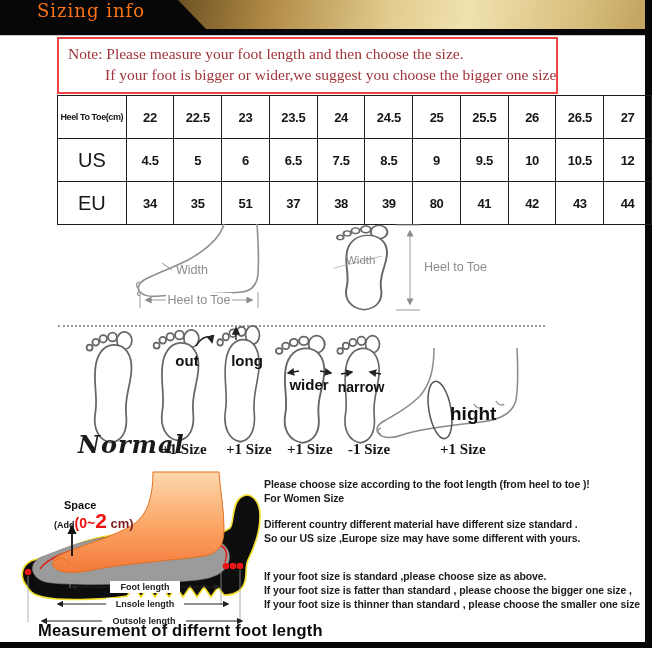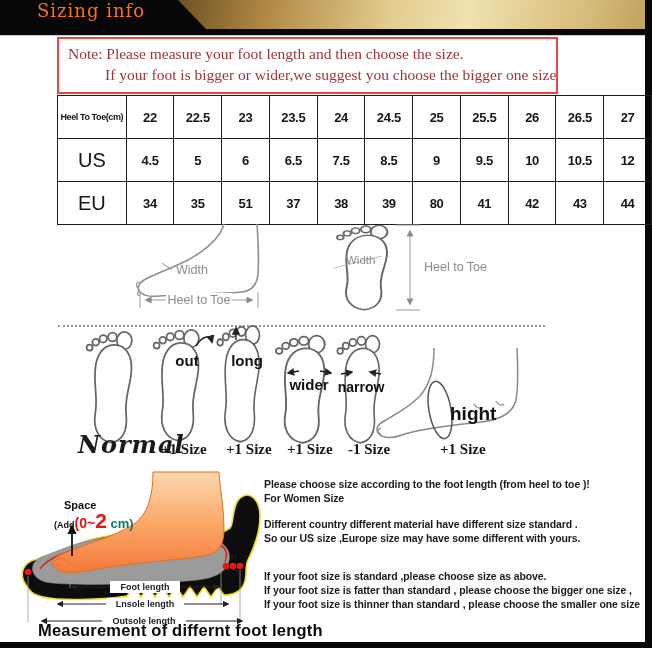--- a/index.html
+++ b/index.html
@@ -258,21 +258,21 @@
     <rect x="92" y="111" width="70" height="12" fill="#fff"></rect>
     <text x="127" y="120" font-size="9" font-weight="bold" fill="#222" text-anchor="middle">Foot length</text>
     <rect x="88" y="128" width="78" height="12" fill="#fff"></rect>
     <text x="127" y="137" font-size="9" font-weight="bold" fill="#222" text-anchor="middle">Lnsole length</text>
     <rect x="84" y="145" width="84" height="12" fill="#fff"></rect>
     <text x="126" y="154" font-size="9" font-weight="bold" fill="#222" text-anchor="middle">Outsole length</text>
   </svg>
 
   <div class="space1">Space</div>
   <div class="space2">
-    <span class="add">(Add</span><span class="rp" style="color:#ee0f0f;">(0~</span><span class="rb" style="color:#ee0f0f;">2</span><span class="rs" style="color:#0f766e;"> cm)</span>
+    <span class="add">(Add</span><span class="rp" style="color:#ee0f0f;">(0~</span><span class="rb" style="color:#ee0f0f;">2</span><span class="rs" style="color:#7f1d1d;"> cm)</span>
   </div>
   <div class="shoe-caption">Measurement of differnt foot length</div>
 
   <div class="info">
       <div class="info-line">Please choose size according to the foot length (from heel to toe )!</div>
       <div class="info-line">For Women Size</div>
       <div class="info-gap"></div>
       <div class="info-line">Different country different material have different size standard .</div>
       <div class="info-line">So our US size ,Europe size may have some different with yours.</div>
       <div class="info-gap"></div>

